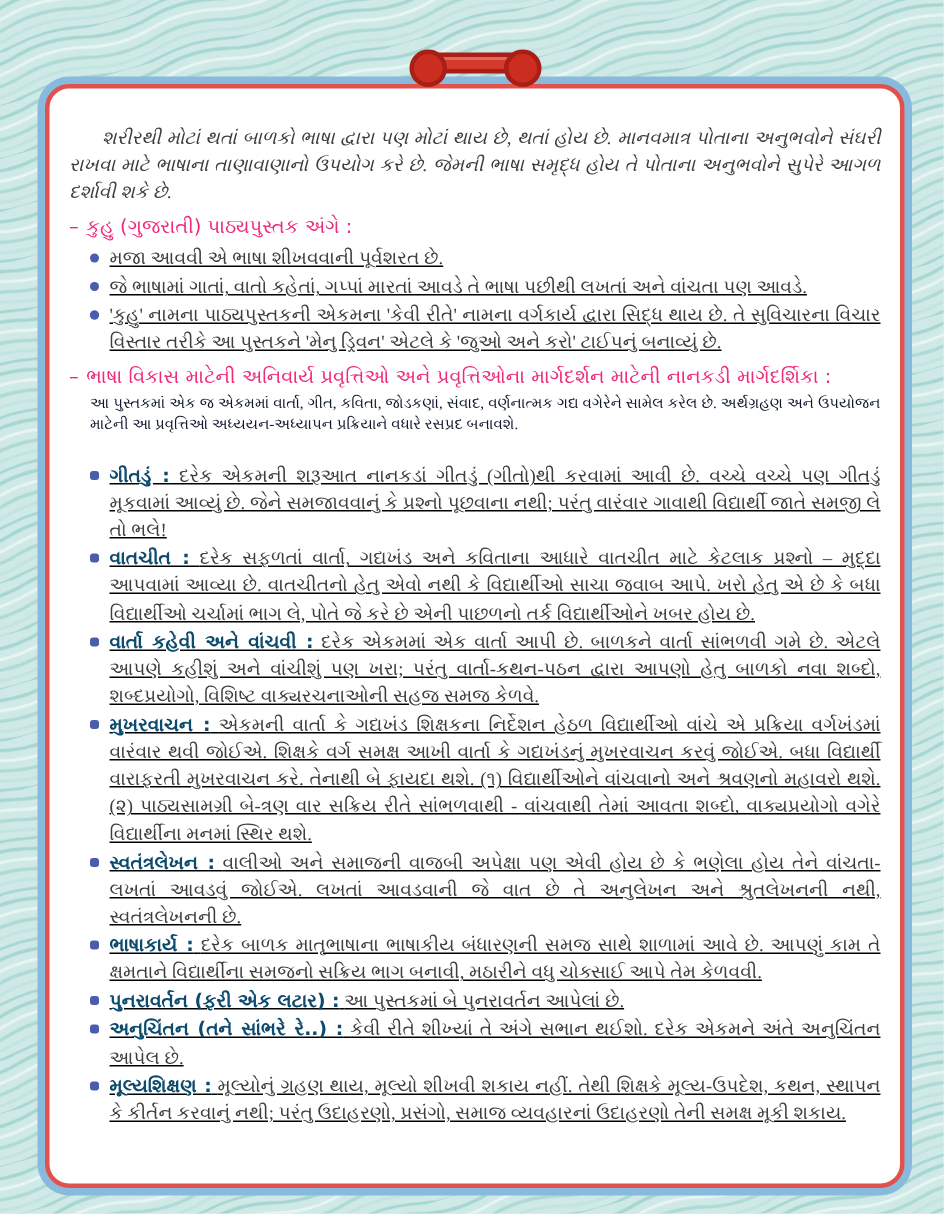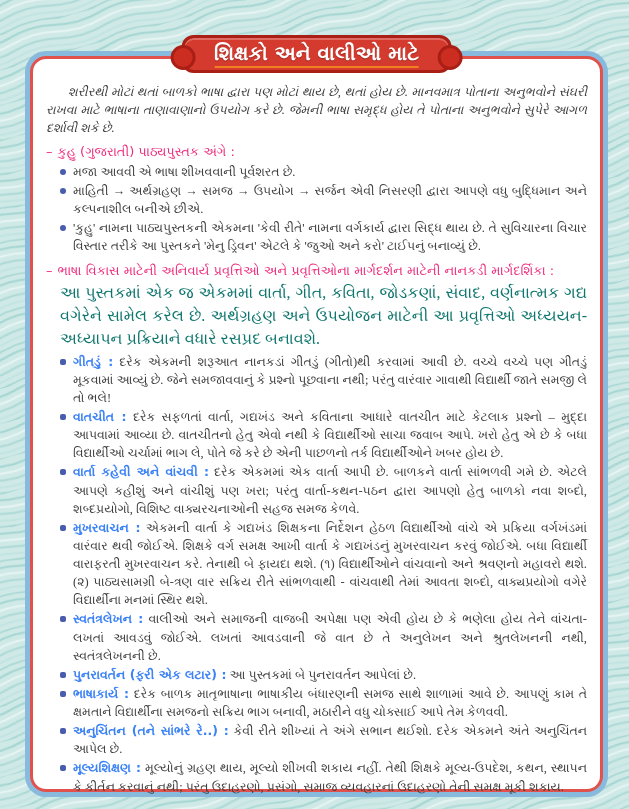--- a/index.html
+++ b/index.html
@@ -37,35 +37,35 @@
     margin:2px 0 6px 0;font-size:12.5px;line-height:1.45;color:#3d3d3d;
     text-indent:22px;text-align:justify;font-style:italic;
   }
   .section-heading{
     margin:6px 0 2px 0;font-size:13px;font-weight:normal;color:#ee2a7b;
     font-family:"DejaVu Sans","Liberation Sans",sans-serif;
     line-height:1.35;
   }
   .heading-dash{margin-right:5px;}
   .section-intro{
-    margin:1px 0 2px 14px;font-size:16px;line-height:1.45;color:#0f766e;
+    margin:1px 0 16px 14px;font-size:10px;line-height:1.45;color:#0f172a;
     text-align:justify;
   }
-  ul.blist{list-style:none;margin:0 0 2px 0;padding:0 0 0 14px;}
+  ul.blist{list-style:none;margin:0 0 2px 0;padding:0 0 0 14px;text-decoration:underline;}
   ul.blist li{
     position:relative;padding-left:13px;margin:0 0 1px 0;
     font-size:12.5px;line-height:1.45;color:#3d3d3d;text-align:justify;
   }
   .dot{
     position:absolute;left:0;top:6px;width:6px;height:6px;
     background:#4a5cad;border-radius:50%;
   }
   .sq .dot{border-radius:2px;}
   .kw{
-    color:#3b82f6;font-weight:bold;
+    color:#0c4a6e;font-weight:bold;
     font-family:"DejaVu Sans","Liberation Sans",sans-serif;font-size:12.5px;
   }
   .sub-line{display:block;}
 </style>
 </head>
 <body>
 
 <svg class="bg-svg" width="629" height="809" aria-hidden="true">
   <defs>
     <pattern id="wv" width="92" height="34" patternUnits="userSpaceOnUse" patternTransform="rotate(-16)">
@@ -78,44 +78,44 @@
     </pattern>
   </defs>
   <rect width="629" height="809" fill="#cfe9e7"></rect>
   <rect x="-120" y="-120" width="900" height="1050" fill="url(#wv)"></rect>
 </svg>
 
 <div class="card">
 
   <div class="banner">
     <span class="knob knob-left"></span>
-    <span class="banner-text">શિક્ષકો અને વાલીઓ માટે</span>
     <span class="knob knob-right"></span>
   </div>
 
   <p class="intro">શરીરથી મોટાં થતાં બાળકો ભાષા દ્વારા પણ મોટાં થાય છે, થતાં હોય છે. માનવમાત્ર પોતાના અનુભવોને સંઘરી રાખવા માટે ભાષાના તાણાવાણાનો ઉપયોગ કરે છે. જેમની ભાષા સમૃદ્ધ હોય તે પોતાના અનુભવોને સુપેરે આગળ દર્શાવી શકે છે.</p>
 
   <div class="section">
     <h2 class="section-heading"><span class="heading-dash">–</span><span>કુહુ (ગુજરાતી) પાઠ્યપુસ્તક અંગે :</span></h2>
     <ul class="blist">
       <li><span class="dot"></span><span>મજા આવવી એ ભાષા શીખવવાની પૂર્વશરત છે.</span></li>
-      <li><span class="dot"></span><span>માહિતી → અર્થગ્રહણ → સમજ → ઉપયોગ → સર્જન એવી નિસરણી દ્વારા આપણે વધુ બુદ્ધિમાન અને કલ્પનાશીલ બનીએ છીએ.</span></li>
+      <li><span class="dot"></span><span>જે ભાષામાં ગાતાં, વાતો કહેતાં, ગપ્પાં મારતાં આવડે તે ભાષા પછીથી લખતાં અને વાંચતા પણ આવડે.</span></li>
+      <li><span class="dot"></span></li>
       <li><span class="dot"></span><span class="sub-line">'કુહુ' નામના પાઠ્યપુસ્તકની એકમના 'કેવી રીતે' નામના વર્ગકાર્ય દ્વારા સિદ્ધ થાય છે. તે સુવિચારના વિચાર વિસ્તાર તરીકે આ પુસ્તકને 'મેનુ ડ્રિવન' એટલે કે 'જુઓ અને કરો' ટાઈપનું બનાવ્યું છે.</span></li>
     </ul>
   </div>
 
   <div class="section">
     <h2 class="section-heading"><span class="heading-dash">–</span><span>ભાષા વિકાસ માટેની અનિવાર્ય પ્રવૃત્તિઓ અને પ્રવૃત્તિઓના માર્ગદર્શન માટેની નાનકડી માર્ગદર્શિકા :</span></h2>
     <p class="section-intro">આ પુસ્તકમાં એક જ એકમમાં વાર્તા, ગીત, કવિતા, જોડકણાં, સંવાદ, વર્ણનાત્મક ગદ્ય વગેરેને સામેલ કરેલ છે. અર્થગ્રહણ અને ઉપયોજન માટેની આ પ્રવૃત્તિઓ અધ્યયન-અધ્યાપન પ્રક્રિયાને વધારે રસપ્રદ બનાવશે.</p>
     <ul class="blist sq">
       <li><span class="dot"></span><span class="kw">ગીતડું :</span> <span>દરેક એકમની શરૂઆત નાનકડાં ગીતડું (ગીતો)થી કરવામાં આવી છે. વચ્ચે વચ્ચે પણ ગીતડું મૂકવામાં આવ્યું છે. જેને સમજાવવાનું કે પ્રશ્નો પૂછવાના નથી; પરંતુ વારંવાર ગાવાથી વિદ્યાર્થી જાતે સમજી લે તો ભલે!</span></li>
       <li><span class="dot"></span><span class="kw">વાતચીત :</span> <span>દરેક સફળતાં વાર્તા, ગદ્યખંડ અને કવિતાના આધારે વાતચીત માટે કેટલાક પ્રશ્નો – મુદ્દા આપવામાં આવ્યા છે. વાતચીતનો હેતુ એવો નથી કે વિદ્યાર્થીઓ સાચા જવાબ આપે. ખરો હેતુ એ છે કે બધા વિદ્યાર્થીઓ ચર્ચામાં ભાગ લે, પોતે જે કરે છે એની પાછળનો તર્ક વિદ્યાર્થીઓને ખબર હોય છે.</span></li>
       <li><span class="dot"></span><span class="kw">વાર્તા કહેવી અને વાંચવી :</span> <span>દરેક એકમમાં એક વાર્તા આપી છે. બાળકને વાર્તા સાંભળવી ગમે છે. એટલે આપણે કહીશું અને વાંચીશું પણ ખરા; પરંતુ વાર્તા-કથન-પઠન દ્વારા આપણો હેતુ બાળકો નવા શબ્દો, શબ્દપ્રયોગો, વિશિષ્ટ વાક્યરચનાઓની સહજ સમજ કેળવે.</span></li>
       <li><span class="dot"></span><span class="kw">મુખરવાચન :</span> <span>એકમની વાર્તા કે ગદ્યખંડ શિક્ષકના નિર્દેશન હેઠળ વિદ્યાર્થીઓ વાંચે એ પ્રક્રિયા વર્ગખંડમાં વારંવાર થવી જોઈએ. શિક્ષકે વર્ગ સમક્ષ આખી વાર્તા કે ગદ્યખંડનું મુખરવાચન કરવું જોઈએ. બધા વિદ્યાર્થી વારાફરતી મુખરવાચન કરે. તેનાથી બે ફાયદા થશે. (૧) વિદ્યાર્થીઓને વાંચવાનો અને શ્રવણનો મહાવરો થશે. (૨) પાઠ્યસામગ્રી બે-ત્રણ વાર સક્રિય રીતે સાંભળવાથી - વાંચવાથી તેમાં આવતા શબ્દો, વાક્યપ્રયોગો વગેરે વિદ્યાર્થીના મનમાં સ્થિર થશે.</span></li>
       <li><span class="dot"></span><span class="kw">સ્વતંત્રલેખન :</span> <span>વાલીઓ અને સમાજની વાજબી અપેક્ષા પણ એવી હોય છે કે ભણેલા હોય તેને વાંચતા-લખતાં આવડવું જોઈએ. લખતાં આવડવાની જે વાત છે તે અનુલેખન અને શ્રુતલેખનની નથી, સ્વતંત્રલેખનની છે.</span></li>
+      <li><span class="dot"></span><span class="kw">ભાષાકાર્ય :</span> <span>દરેક બાળક માતૃભાષાના ભાષાકીય બંધારણની સમજ સાથે શાળામાં આવે છે. આપણું કામ તે ક્ષમતાને વિદ્યાર્થીના સમજનો સક્રિય ભાગ બનાવી, મઠારીને વધુ ચોક્સાઈ આપે તેમ કેળવવી.</span></li>
       <li><span class="dot"></span><span class="kw">પુનરાવર્તન (ફરી એક લટાર) :</span> <span>આ પુસ્તકમાં બે પુનરાવર્તન આપેલાં છે.</span></li>
-      <li><span class="dot"></span><span class="kw">ભાષાકાર્ય :</span> <span>દરેક બાળક માતૃભાષાના ભાષાકીય બંધારણની સમજ સાથે શાળામાં આવે છે. આપણું કામ તે ક્ષમતાને વિદ્યાર્થીના સમજનો સક્રિય ભાગ બનાવી, મઠારીને વધુ ચોક્સાઈ આપે તેમ કેળવવી.</span></li>
       <li><span class="dot"></span><span class="kw">અનુચિંતન (તને સાંભરે રે..) :</span> <span>કેવી રીતે શીખ્યાં તે અંગે સભાન થઈશો. દરેક એકમને અંતે અનુચિંતન આપેલ છે.</span></li>
       <li><span class="dot"></span><span class="kw">મૂલ્યશિક્ષણ :</span> <span>મૂલ્યોનું ગ્રહણ થાય, મૂલ્યો શીખવી શકાય નહીં. તેથી શિક્ષકે મૂલ્ય-ઉપદેશ, કથન, સ્થાપન કે કીર્તન કરવાનું નથી; પરંતુ ઉદાહરણો, પ્રસંગો, સમાજ વ્યવહારનાં ઉદાહરણો તેની સમક્ષ મૂકી શકાય.</span></li>
     </ul>
   </div>
 
 </div>
 
 </body></html>

